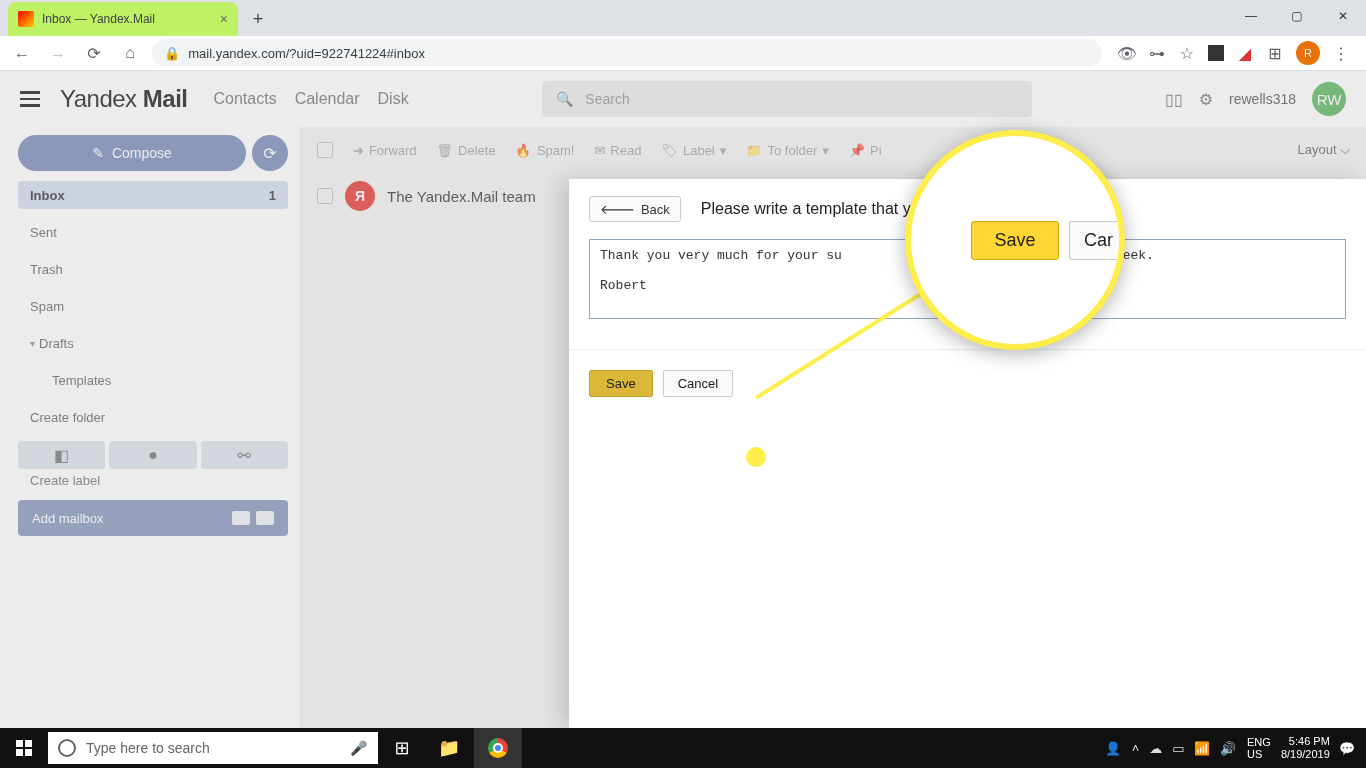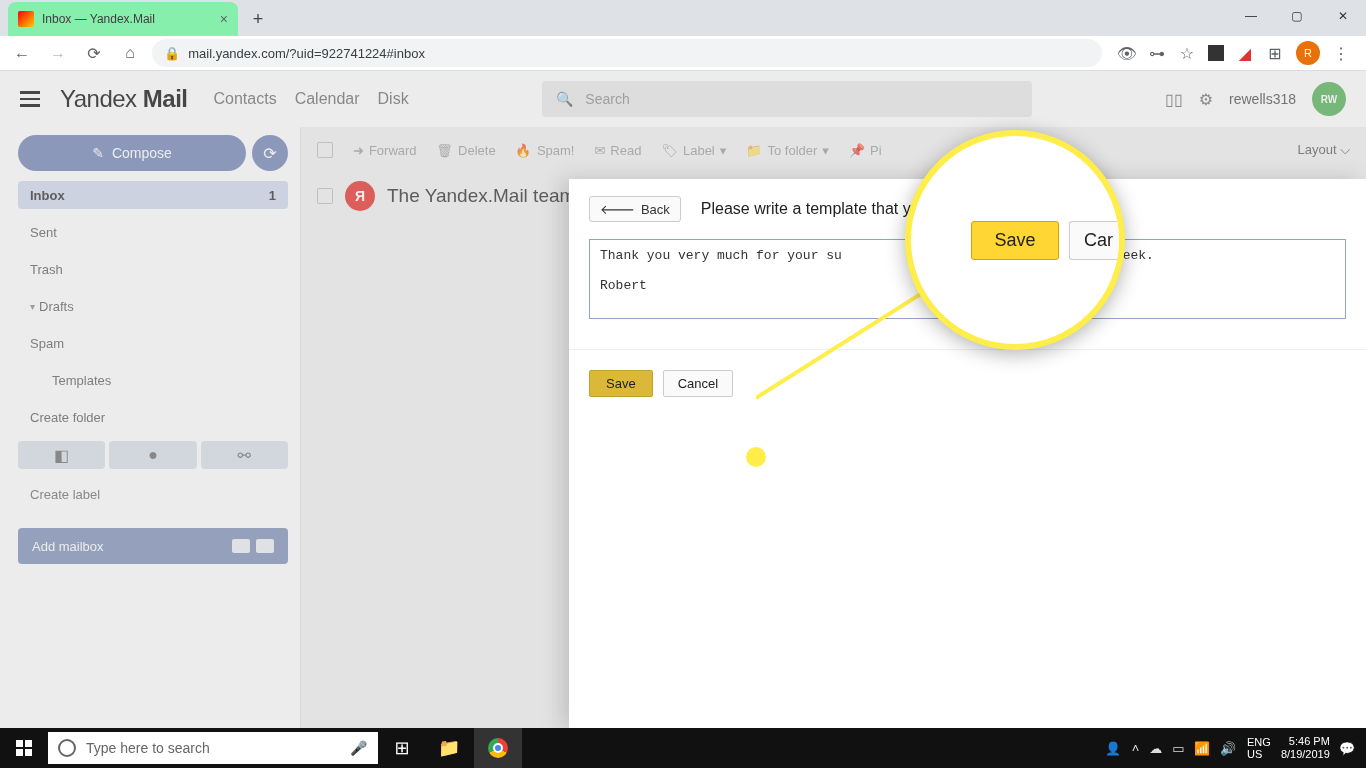--- a/index.html
+++ b/index.html
@@ -1,21 +1,21 @@
 <!DOCTYPE html>
 <html><head>
 <meta charset="utf-8">
 <style>
 * { margin: 0; padding: 0; box-sizing: border-box; font-family: Arial, sans-serif; }
 body { width: 1366px; height: 768px; overflow: hidden; background: #fff; position: relative; }
 
 
 .browser-top { height: 71px; background: #dee1e6; position: relative; }
 .tab-bar { height: 36px; display: flex; align-items: flex-end; padding-left: 8px; }
-.tab { background: #86efac; height: 34px; width: 230px; border-radius: 8px 8px 0 0; display: flex; align-items: center; padding: 0 10px; font-size: 12px; color: #3c4043; gap: 8px; margin-top: 28px; }
+.tab { background: #bef264; height: 34px; width: 230px; border-radius: 8px 8px 0 0; display: flex; align-items: center; padding: 0 10px; font-size: 12px; color: #3c4043; gap: 8px; margin-top: 28px; }
 .tab-icon { width: 16px; height: 16px; background: linear-gradient(135deg,#ff0000,#ffcc00); border-radius: 2px; }
 .tab-close { margin-left: auto; font-size: 14px; color: #666; }
 .new-tab { width: 28px; height: 28px; display: flex; align-items: center; justify-content: center; color: #444; font-size: 18px; margin-left: 6px; margin-bottom: 3px; }
 .window-controls { position: absolute; right: 0; top: 0; display: flex; }
 .window-btn { width: 46px; height: 32px; display: flex; align-items: center; justify-content: center; color: #333; font-size: 12px; }
 
 .addr-bar { height: 35px; background: #fff; display: flex; align-items: center; padding: 0 8px; gap: 8px; border-bottom: 1px solid #dadce0; }
 .nav-btn { width: 28px; height: 28px; display: flex; align-items: center; justify-content: center; color: #5f6368; font-size: 16px; border-radius: 50%; }
 .nav-btn.disabled { color: #bbb; }
 .url-box { flex: 1; background: #f1f3f4; height: 28px; border-radius: 14px; display: flex; align-items: center; padding: 0 12px; font-size: 13px; color: #3c4043; gap: 8px; }
@@ -33,50 +33,50 @@
 .hamburger { display: flex; flex-direction: column; gap: 4px; }
 .hamburger span { width: 20px; height: 2.5px; background: #000; }
 .y-logo { font-size: 24px; font-weight: 300; color: #000; letter-spacing: -0.5px; }
 .y-logo b { font-weight: 700; }
 .top-nav { display: flex; gap: 18px; margin-left: 6px; }
 .top-nav-item { color: #666; font-size: 16px; }
 .search-box { background: #e8e8e8; height: 36px; border-radius: 4px; display: flex; align-items: center; padding: 0 14px; gap: 12px; color: #888; font-size: 14px; width: 490px; margin-left: auto; }
 .header-right { display: flex; gap: 16px; align-items: center; margin-left: auto; }
 .header-icon { color: #666; font-size: 16px; }
 .username { color: #444; font-size: 14px; }
-.avatar { width: 34px; height: 34px; background: #4caf50; border-radius: 50%; display: flex; align-items: center; justify-content: center; color: #fff; font-weight: 700; font-size: 10px; }
+.avatar { width: 34px; height: 34px; background: #4caf50; border-radius: 50%; display: flex; align-items: center; justify-content: center; color: #fff; font-weight: 400; font-size: 15px; }
 
 
 .content { display: flex; height: calc(100% - 56px); }
 .sidebar { width: 300px; padding: 8px 12px 8px 18px; }
 .compose-row { display: flex; gap: 6px; margin-bottom: 10px; }
 .compose-btn { flex: 1; background: #6b7fb3; color: #fff; height: 36px; border-radius: 18px; display: flex; align-items: center; justify-content: center; gap: 8px; font-size: 14px; }
 .refresh-btn { width: 36px; height: 36px; background: #6b7fb3; border-radius: 50%; display: flex; align-items: center; justify-content: center; color: #fff; }
 .folder-list { }
 .folder { height: 28px; display: flex; align-items: center; padding: 0 12px; font-size: 13px; color: #555; border-radius: 4px; margin-top: 9px; }
 .folder.active { background: #d0d8ed; font-weight: 700; color: #222; }
 .folder .count { margin-left: auto; font-weight: 700; }
 .folder.indent { padding-left: 34px; }
 .folder.caret::before { content: "▾"; margin-right: 4px; font-size: 10px; color: #888; }
 .tag-row { display: flex; gap: 4px; margin-top: 10px; }
 .tag-btn { flex: 1; height: 28px; background: #d8dde8; border-radius: 4px; display: flex; align-items: center; justify-content: center; color: #666; }
-.create-label { padding: 18px 12px; font-size: 13px; color: #666; }
+.create-label { padding: 4px 12px; font-size: 13px; color: #666; }
 .add-mailbox { background: #7a8bb5; color: #fff; height: 36px; border-radius: 4px; display: flex; align-items: center; padding: 0 14px; font-size: 13px; gap: 10px; margin-top: 8px; }
 .add-mailbox .mail-icons { margin-left: auto; display: flex; gap: 6px; }
 .mini-icon { width: 18px; height: 14px; background: #fff; opacity: 0.85; border-radius: 2px; }
 
 .main { flex: 1; background: #f1f1f1; border-left: 1px solid #e0e0e0; display: flex; flex-direction: column; position: relative; }
 .toolbar { height: 46px; display: flex; align-items: center; padding: 0 16px; gap: 20px; color: #999; font-size: 13px; }
 .tb-check { width: 16px; height: 16px; border: 1.5px solid #bbb; border-radius: 2px; }
 .tb-item { display: flex; align-items: center; gap: 5px; }
 .layout-link { margin-left: auto; color: #555; }
 .msg-row { display: flex; align-items: center; padding: 8px 16px; gap: 12px; background: #f1f1f1; }
 .msg-check { width: 16px; height: 16px; border: 1.5px solid #bbb; border-radius: 2px; }
 .msg-avatar { width: 30px; height: 30px; background: #e52620; border-radius: 50%; display: flex; align-items: center; justify-content: center; color: #fff; font-weight: 700; font-size: 14px; }
-.msg-sender { font-size: 19px; color: #222; }
+.msg-sender { font-size: 15px; color: #222; }
 
 
 .template-panel { position: absolute; left: 268px; right: 0; top: 52px; bottom: 0; background: #fff; box-shadow: -8px 0 20px rgba(0,0,0,0.15); z-index: 8; }
 .tp-header { height: 60px; display: flex; align-items: center; padding: 0 20px; gap: 20px; }
 .back-btn { border: 1px solid #ccc; background: #fafafa; padding: 4px 10px; border-radius: 3px; display: flex; align-items: center; gap: 6px; font-size: 13px; color: #333; }
 .tp-title { font-size: 16px; color: #222; }
 .tp-body { padding: 0 20px; }
 .tp-textarea { width: 100%; min-height: 80px; border: 1px solid #8fa4c9; padding: 8px 10px; font-family: "Courier New", monospace; font-size: 13px; color: #333; white-space: pre-wrap; background: #fff; }
 .tp-actions { display: flex; gap: 10px; padding: 20px; border-top: 1px solid #eee; margin-top: 30px; }
 .save-btn { background: #dbb838; border: 1px solid #c0a030; padding: 5px 16px; font-size: 13px; color: #222; border-radius: 2px; }
@@ -181,22 +181,22 @@
         </div>
         <div class="refresh-btn">⟳</div>
       </div>
       <div class="folder-list">
         <div class="folder active">
           <span>Inbox</span>
           <span class="count">1</span>
         </div>
         <div class="folder">Sent</div>
         <div class="folder">Trash</div>
+        <div class="folder">Spam</div>
         <div class="folder caret">Drafts</div>
-        <div class="folder">Spam</div>
         <div class="folder indent">Templates</div>
         <div class="folder">Create folder</div>
       </div>
       <div class="tag-row">
         <div class="tag-btn">◧</div>
         <div class="tag-btn">●</div>
         <div class="tag-btn">⚯</div>
       </div>
       <div class="create-label">Create label</div>
       <div class="add-mailbox">

